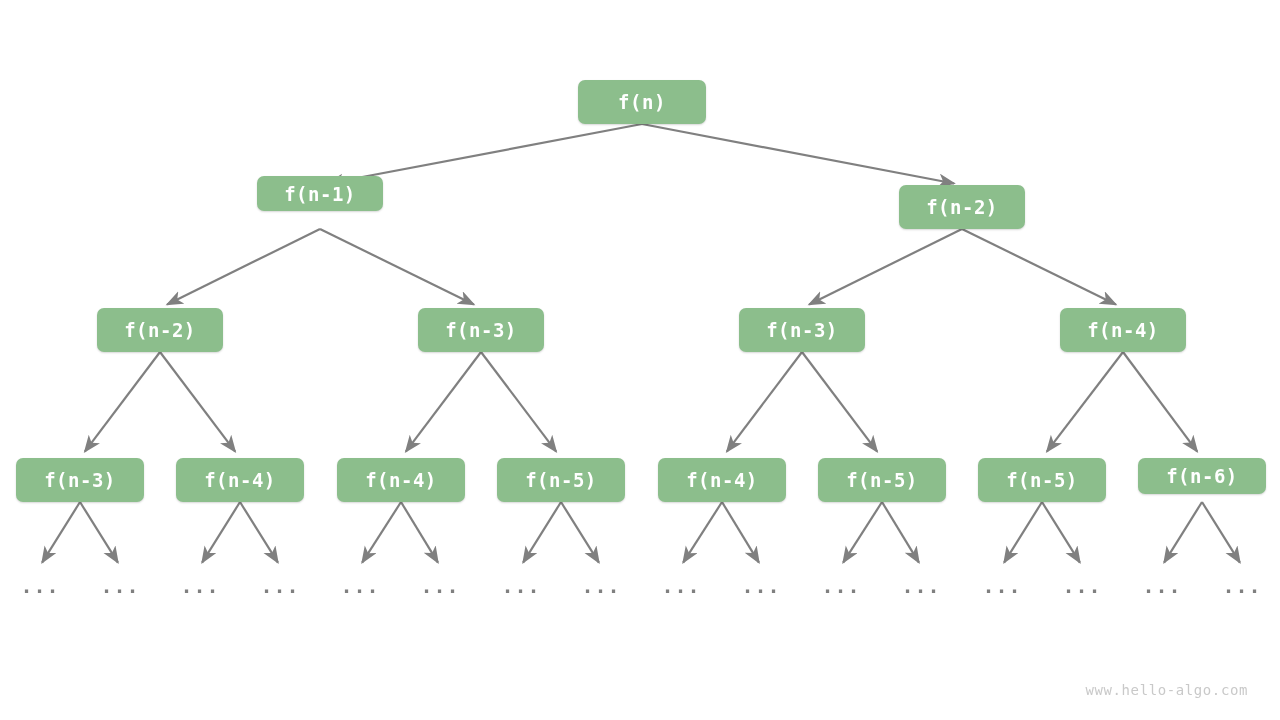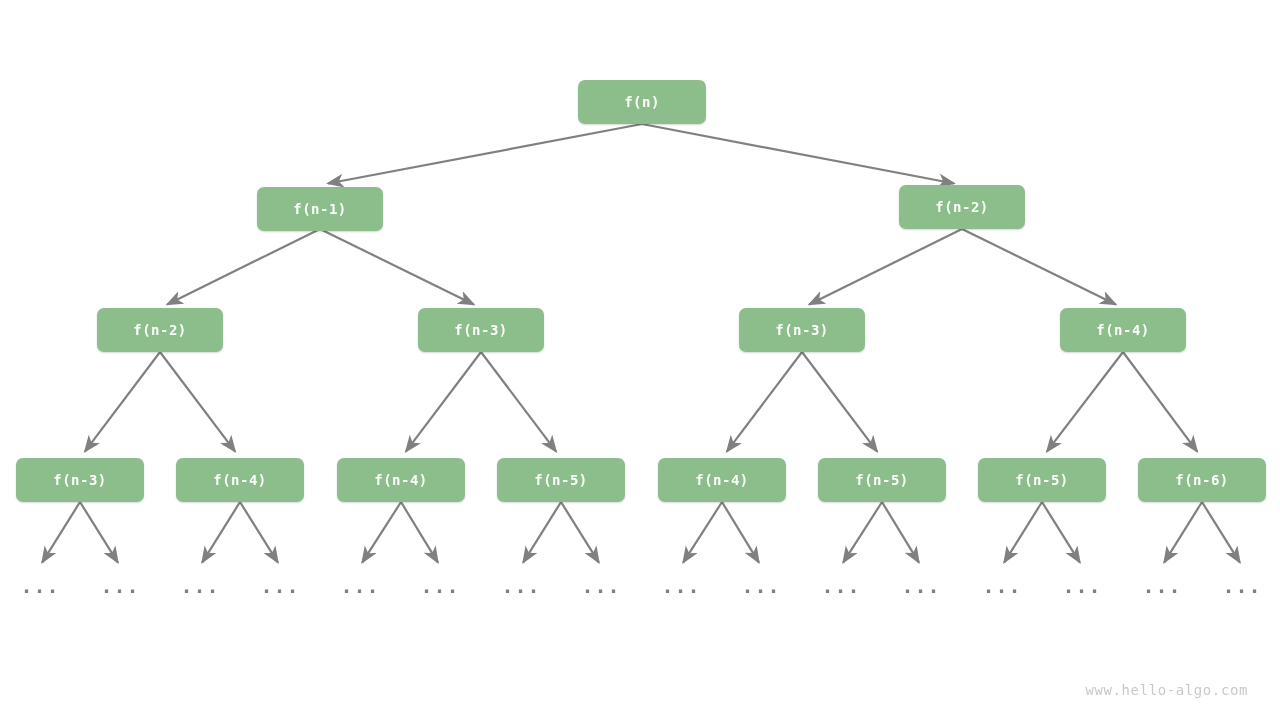--- a/index.html
+++ b/index.html
@@ -26,21 +26,21 @@
     height: 720px;
     pointer-events: none;
   }
   .node {
     position: absolute;
     box-sizing: border-box;
     background: #8cbe8c;
     border-radius: 7px;
     color: #ffffff;
     font-family: "DejaVu Sans Mono", "Liberation Mono", monospace;
-    font-size: 14px;
+    font-size: 19px;
     font-weight: bold;
     letter-spacing: 0.5px;
     display: flex;
     align-items: center;
     justify-content: center;
     box-shadow: 0 1px 2px rgba(0,0,0,0.16);
     white-space: nowrap;
     z-index: 2;
   }
   .ellipsis {
@@ -107,34 +107,34 @@
         <line x1="882" y1="502" x2="918.9185193092982" y2="562.5842368152585" stroke="#808080" stroke-width="2.2" marker-end="url(#arrowhead)"></line>
         <line x1="1042" y1="502" x2="1004.1199957600127" y2="562.6080067839797" stroke="#808080" stroke-width="2.2" marker-end="url(#arrowhead)"></line>
         <line x1="1042" y1="502" x2="1079.8800042399873" y2="562.6080067839797" stroke="#808080" stroke-width="2.2" marker-end="url(#arrowhead)"></line>
         <line x1="1202" y1="502" x2="1164.1199957600127" y2="562.6080067839797" stroke="#808080" stroke-width="2.2" marker-end="url(#arrowhead)"></line>
         <line x1="1202" y1="502" x2="1239.8800042399873" y2="562.6080067839797" stroke="#808080" stroke-width="2.2" marker-end="url(#arrowhead)"></line>
       </g>
   </svg>
 
   <div id="node-layer">
       <div class="node" style="left: 578px; top: 80px; width: 128px; height: 44px; background: rgb(140, 190, 140); color: rgb(255, 255, 255);">f(n)</div>
-      <div class="node" style="left: 257px; top: 187px; width: 126px; height: 44px; background: rgb(140, 190, 140); color: rgb(255, 255, 255);">f(n-1)</div>
+      <div class="node" style="left: 257px; top: 176px; width: 126px; height: 35px; background: rgb(140, 190, 140); color: rgb(255, 255, 255);">f(n-1)</div>
       <div class="node" style="left: 899px; top: 185px; width: 126px; height: 44px; background: rgb(140, 190, 140); color: rgb(255, 255, 255);">f(n-2)</div>
       <div class="node" style="left: 97px; top: 308px; width: 126px; height: 44px; background: rgb(140, 190, 140); color: rgb(255, 255, 255);">f(n-2)</div>
       <div class="node" style="left: 418px; top: 308px; width: 126px; height: 44px; background: rgb(140, 190, 140); color: rgb(255, 255, 255);">f(n-3)</div>
       <div class="node" style="left: 739px; top: 308px; width: 126px; height: 44px; background: rgb(140, 190, 140); color: rgb(255, 255, 255);">f(n-3)</div>
       <div class="node" style="left: 1060px; top: 308px; width: 126px; height: 44px; background: rgb(140, 190, 140); color: rgb(255, 255, 255);">f(n-4)</div>
       <div class="node" style="left: 16px; top: 458px; width: 128px; height: 44px; background: rgb(140, 190, 140); color: rgb(255, 255, 255);">f(n-3)</div>
       <div class="node" style="left: 176px; top: 458px; width: 128px; height: 44px; background: rgb(140, 190, 140); color: rgb(255, 255, 255);">f(n-4)</div>
       <div class="node" style="left: 337px; top: 458px; width: 128px; height: 44px; background: rgb(140, 190, 140); color: rgb(255, 255, 255);">f(n-4)</div>
       <div class="node" style="left: 497px; top: 458px; width: 128px; height: 44px; background: rgb(140, 190, 140); color: rgb(255, 255, 255);">f(n-5)</div>
       <div class="node" style="left: 658px; top: 458px; width: 128px; height: 44px; background: rgb(140, 190, 140); color: rgb(255, 255, 255);">f(n-4)</div>
       <div class="node" style="left: 818px; top: 458px; width: 128px; height: 44px; background: rgb(140, 190, 140); color: rgb(255, 255, 255);">f(n-5)</div>
       <div class="node" style="left: 978px; top: 458px; width: 128px; height: 44px; background: rgb(140, 190, 140); color: rgb(255, 255, 255);">f(n-5)</div>
-      <div class="node" style="left: 1138px; top: 458px; width: 128px; height: 44px; background: rgb(140, 190, 140); color: rgb(255, 255, 255);">f(n-6)</div>
+      <div class="node" style="left: 1138px; top: 458px; width: 128px; height: 36px; background: rgb(140, 190, 140); color: rgb(255, 255, 255);">f(n-6)</div>
     </div>
 
   <div id="ellipsis-layer">
       <div class="ellipsis" style="left: 40px; top: 586px; color: rgb(128, 128, 128);">...</div>
       <div class="ellipsis" style="left: 120px; top: 586px; color: rgb(128, 128, 128);">...</div>
       <div class="ellipsis" style="left: 200px; top: 586px; color: rgb(128, 128, 128);">...</div>
       <div class="ellipsis" style="left: 280px; top: 586px; color: rgb(128, 128, 128);">...</div>
       <div class="ellipsis" style="left: 360px; top: 586px; color: rgb(128, 128, 128);">...</div>
       <div class="ellipsis" style="left: 440px; top: 586px; color: rgb(128, 128, 128);">...</div>
       <div class="ellipsis" style="left: 521px; top: 586px; color: rgb(128, 128, 128);">...</div>

